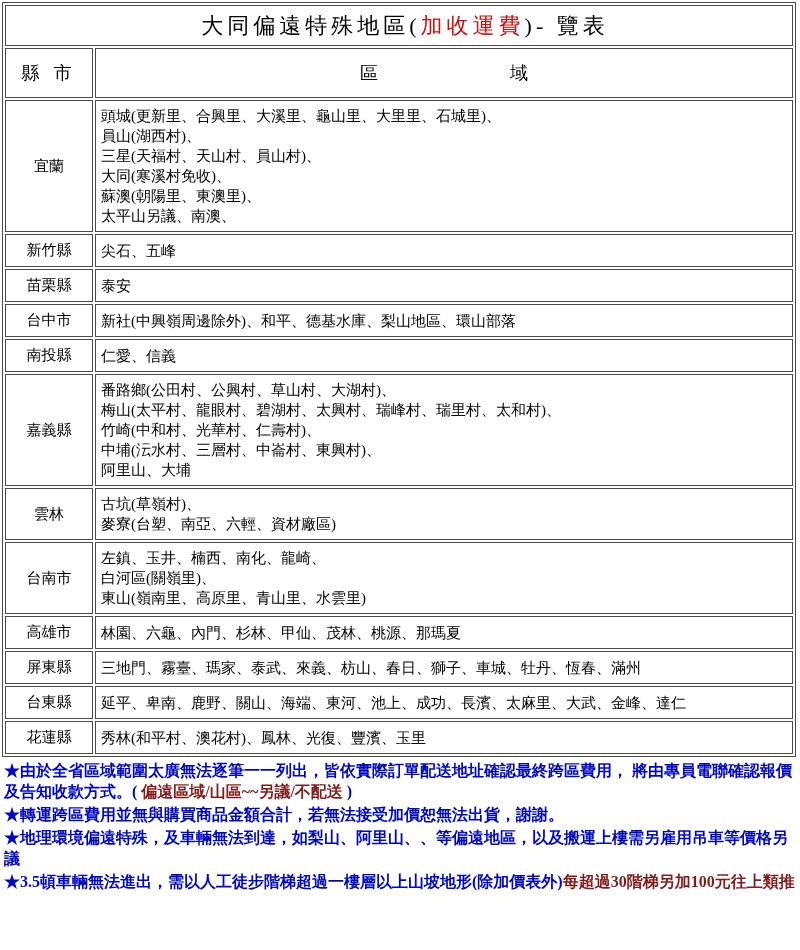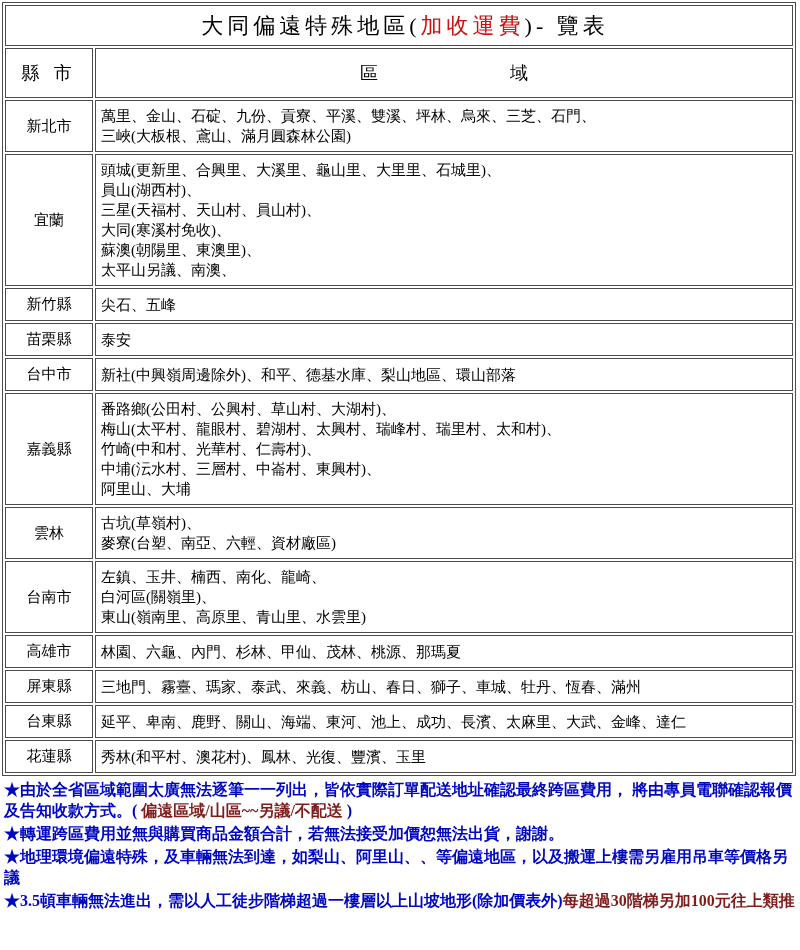--- a/index.html
+++ b/index.html
@@ -56,27 +56,20 @@
         <td class="header-region">
           <div class="region-flex">
               <span>區</span>
               <span>域</span>
             </div>
         </td>
       </tr>
     </tbody>
     <tbody>
         <tr>
-          <td class="county-cell">新北市</td>
-          <td class="region-cell">
-            <div>萬里、金山、石碇、九份、貢寮、平溪、雙溪、坪林、烏來、三芝、石門、</div>
-            <div>三峽(大板根、鳶山、滿月圓森林公園)</div>
-          </td>
-        </tr>
-        <tr>
           <td class="county-cell">宜蘭</td>
           <td class="region-cell">
             <div>頭城(更新里、合興里、大溪里、龜山里、大里里、石城里)、</div>
             <div>員山(湖西村)、</div>
             <div>三星(天福村、天山村、員山村)、</div>
             <div>大同(寒溪村免收)、</div>
             <div>蘇澳(朝陽里、東澳里)、</div>
             <div>太平山另議、南澳、</div>
           </td>
         </tr>
@@ -89,20 +82,26 @@
         <tr>
           <td class="county-cell">苗栗縣</td>
           <td class="region-cell">
             <div>泰安</div>
           </td>
         </tr>
         <tr>
           <td class="county-cell">台中市</td>
           <td class="region-cell">
             <div>新社(中興嶺周邊除外)、和平、德基水庫、梨山地區、環山部落</div>
+          </td>
+        </tr>
+        <tr>
+          <td class="county-cell">南投縣</td>
+          <td class="region-cell">
+            <div>仁愛、信義</div>
           </td>
         </tr>
         <tr>
           <td class="county-cell">嘉義縣</td>
           <td class="region-cell">
             <div>番路鄉(公田村、公興村、草山村、大湖村)、</div>
             <div>梅山(太平村、龍眼村、碧湖村、太興村、瑞峰村、瑞里村、太和村)、</div>
             <div>竹崎(中和村、光華村、仁壽村)、</div>
             <div>中埔(沄水村、三層村、中崙村、東興村)、</div>
             <div>阿里山、大埔</div>

